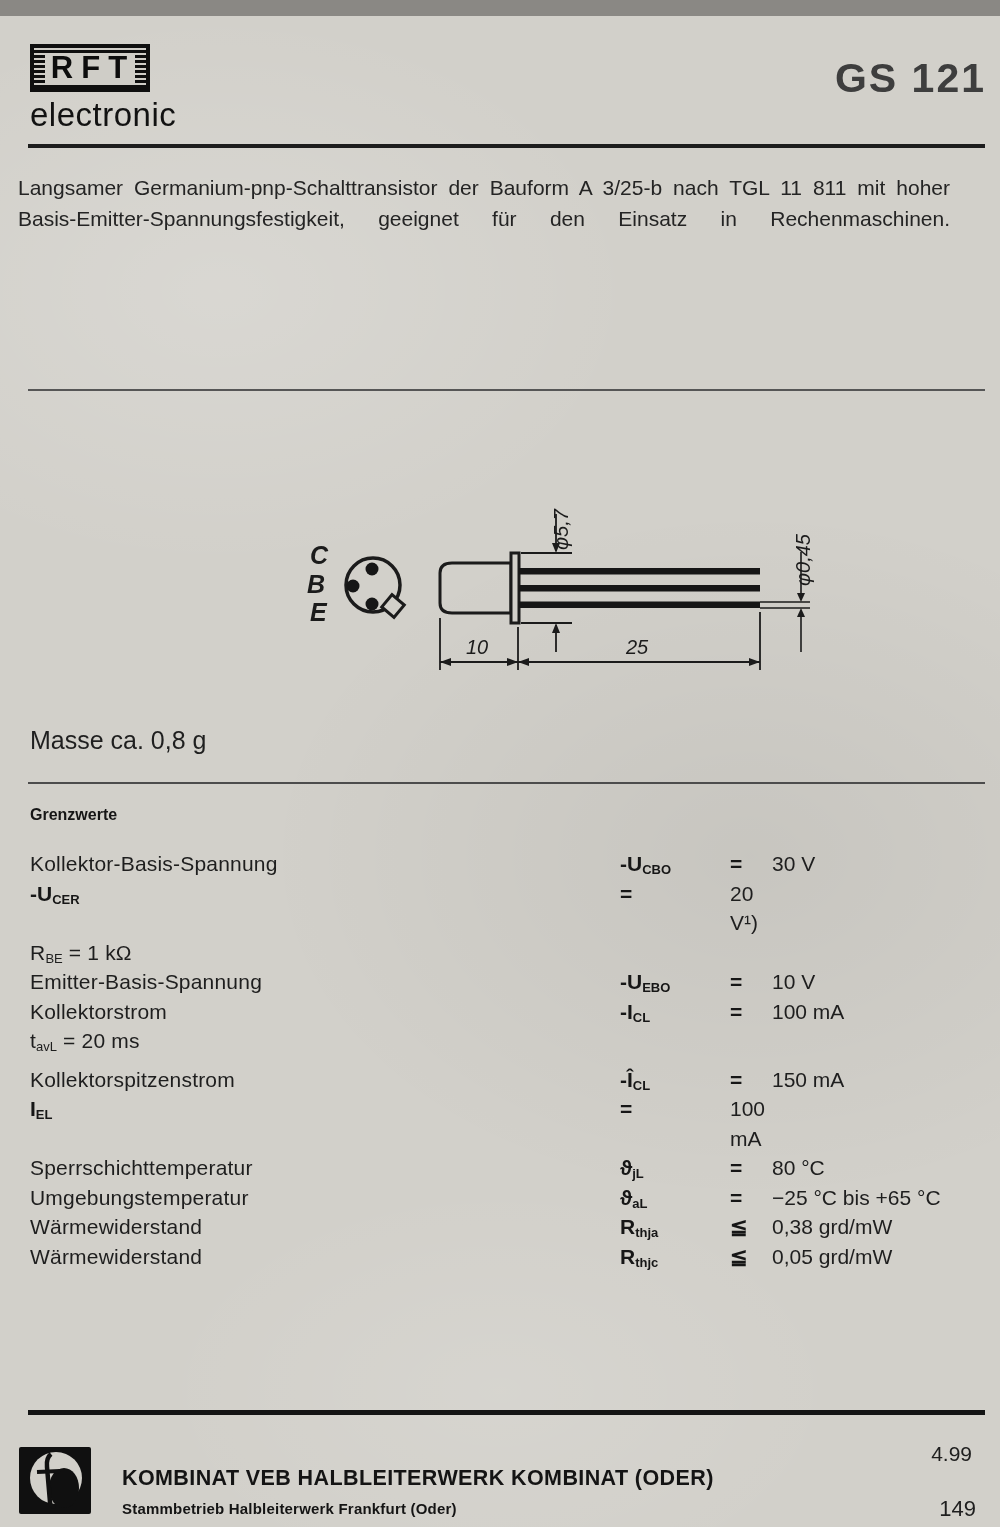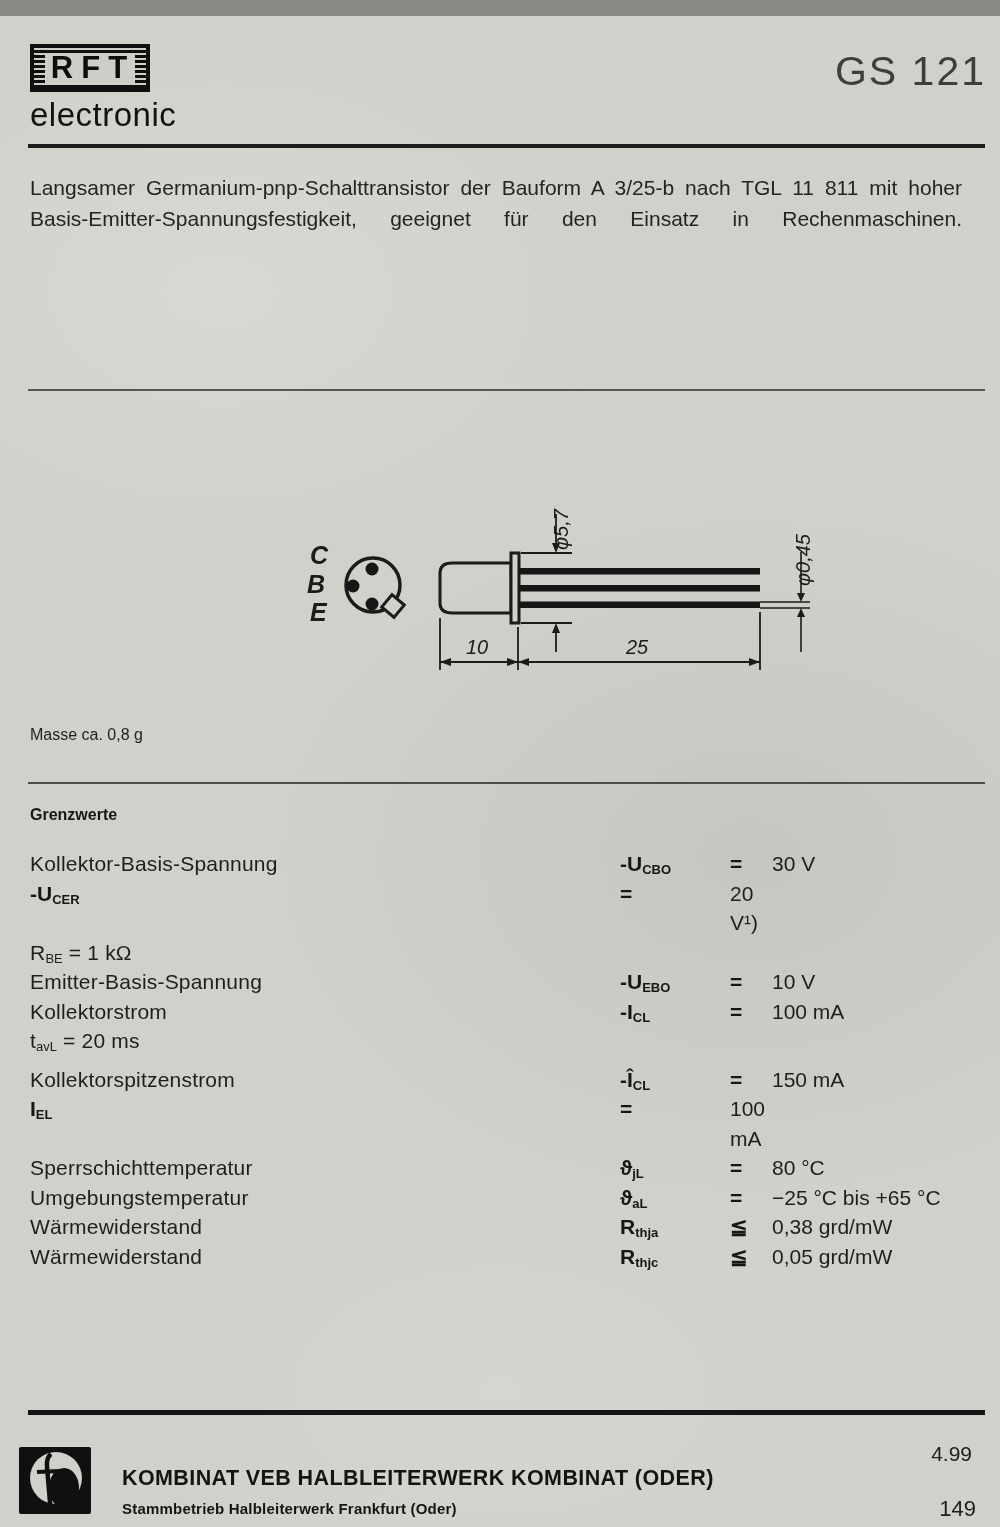--- a/index.html
+++ b/index.html
@@ -13,31 +13,31 @@
       radial-gradient(ellipse 500px 300px at 50% 90%, rgba(255,255,255,.10), transparent 70%),
       #d2d0ca;
   }
   .hr{position:absolute;left:28px;width:957px;background:#1d1d1d;}
   
   .rft-box{position:absolute;left:30px;top:28px;width:120px;height:48px;background:#0f0f0f;}
   .rft-stripes{position:absolute;inset:4px;background:repeating-linear-gradient(180deg,#cfcdc7 0 2px,#0f0f0f 2px 5px);}
   .rft-text{position:absolute;inset:0;display:flex;align-items:center;justify-content:center;}
   .rft-text span{background:#cfcdc7;color:#0d0d0d;font-weight:700;font-size:31px;letter-spacing:8px;padding:0 0 0 6px;line-height:30px;}
   .brand-sub{position:absolute;left:30px;top:80px;font-size:33px;letter-spacing:.5px;color:#121212;}
-  .part-number{position:absolute;right:14px;top:32px;font-size:41px;font-weight:400;letter-spacing:2px;color:#3e3e3e;}
-  
-  .intro{position:absolute;left:30px;top:156px;width:932px;font-size:21px;line-height:31px;
+  .part-number{position:absolute;right:14px;top:39px;font-size:41px;font-weight:700;letter-spacing:2px;color:#3e3e3e;}
+  
+  .intro{position:absolute;left:18px;top:156px;width:932px;font-size:21px;line-height:31px;
          text-align:justify;text-align-last:justify;word-spacing:3px;color:#242424;}
   
   .diagram{position:absolute;left:280px;top:440px;}
   .diagram text{fill:#1b1b1b;}
   .pinlbl{font-style:italic;font-weight:700;font-size:25px;}
   .dimlbl{font-style:italic;font-size:20px;}
   
-  .mass-note{position:absolute;left:30px;top:710px;font-size:16px;color:#1f1f1f;}
+  .mass-note{position:absolute;left:30px;top:710px;font-size:25px;color:#1f1f1f;}
   .limits-heading{position:absolute;left:30px;top:790px;font-size:16px;font-weight:700;color:#161616;}
   .limits{position:absolute;left:30px;top:833px;width:950px;}
   .trow{display:grid;grid-template-columns:590px 110px 42px 1fr;align-items:baseline;line-height:29.5px;}
   .trow.gap{margin-top:9px;}
   .tlabel{font-size:21px;letter-spacing:.2px;color:#1e1e1e;}
   .tsym{font-size:21px;font-weight:700;color:#161616;}
   .trel{font-size:21px;font-weight:700;color:#161616;}
   .tval{font-size:21px;color:#1e1e1e;}
   sub{font-size:13px;line-height:0;vertical-align:-3px;letter-spacing:0;}
   

